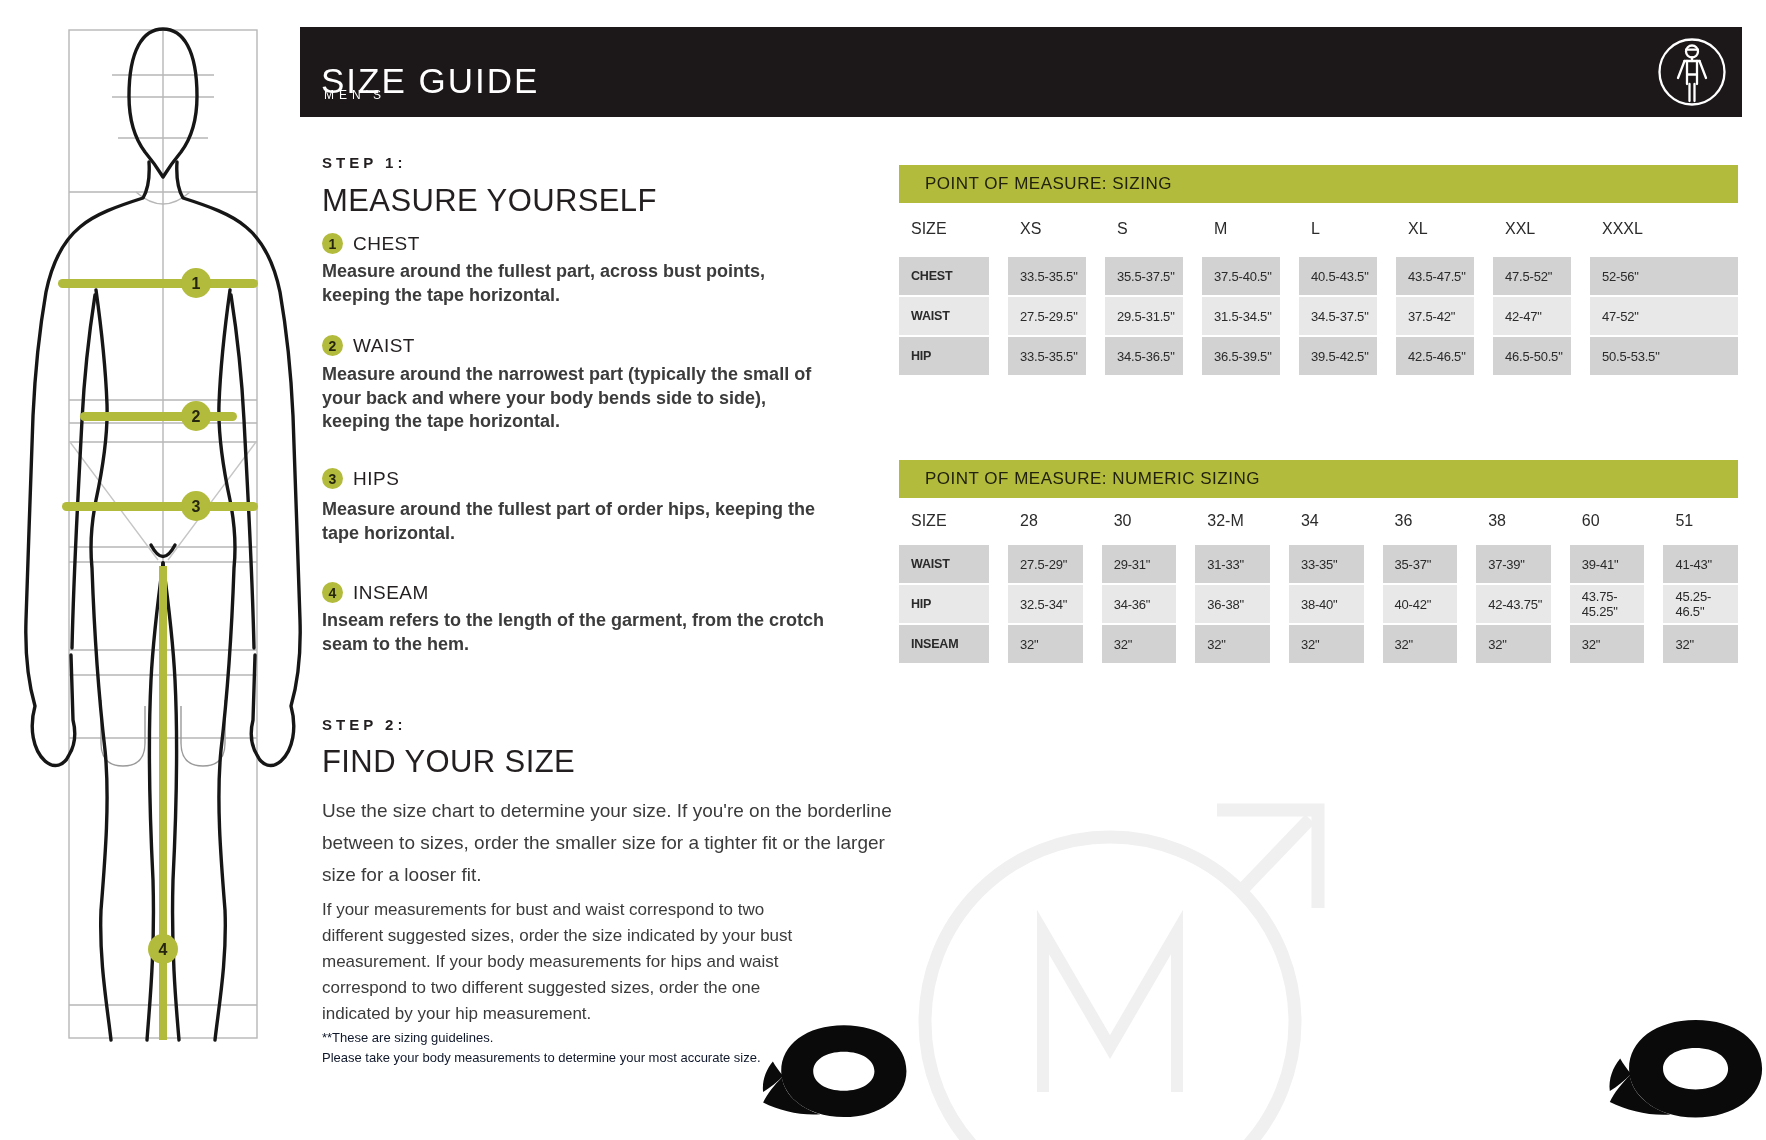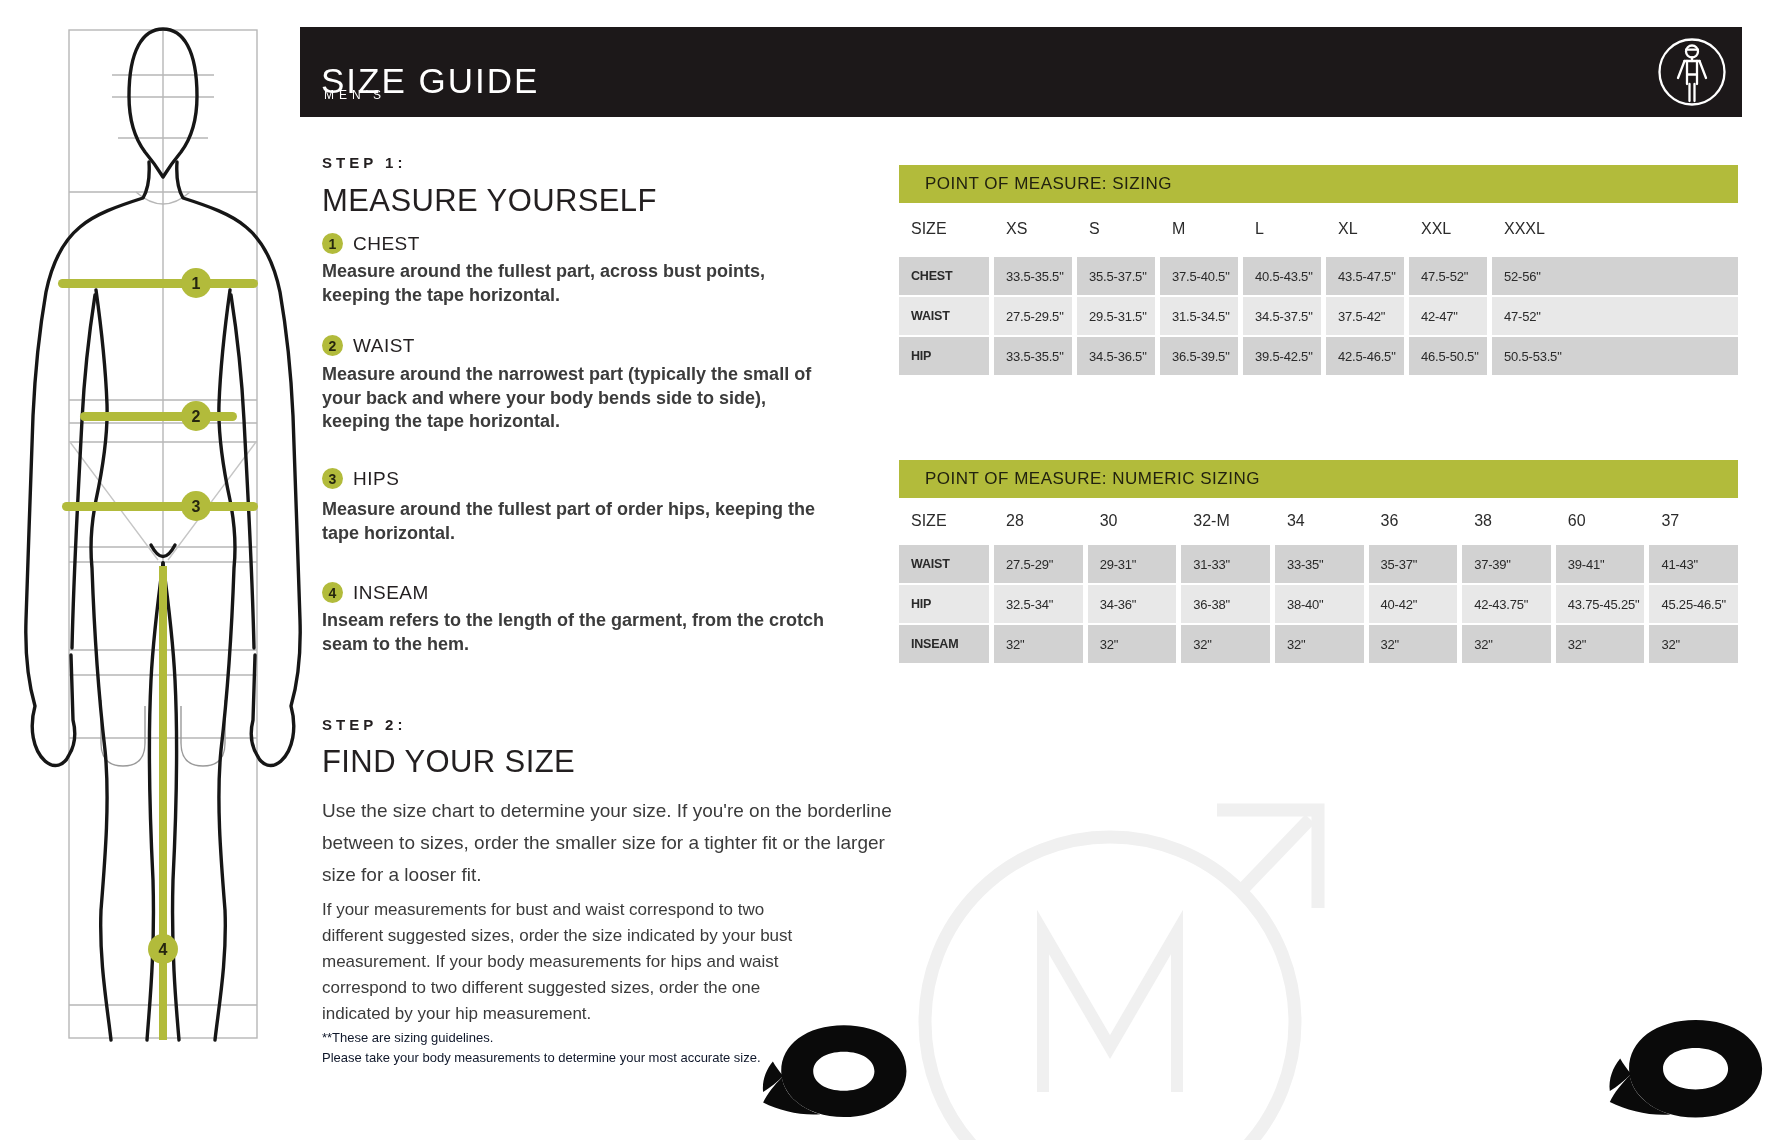--- a/index.html
+++ b/index.html
@@ -24,21 +24,21 @@
   .badge{width:21px; height:21px; border-radius:50%; background:var(--accent); color:#26260f; font-size:14px; font-weight:700; display:flex; align-items:center; justify-content:center; flex:0 0 auto;}
   .item-label{font-size:19px; font-weight:500; letter-spacing:0.5px; color:var(--ink); line-height:1;}
   .para{font-size:18px; line-height:23.5px; color:var(--body);font-weight:bold;}
   .para-lg{font-size:19px; line-height:32px; color:var(--body);}
   .para-sm{font-size:17px; line-height:26px; color:var(--body);}
   .footnote{font-size:13px; line-height:20px; color:#0f172a;}
 
   
   .sizing-table{position:absolute; left:899px; width:839px;}
   .tbar{height:38px; background:var(--accent); display:flex; align-items:center; padding-left:26px; font-size:17px; letter-spacing:0.5px; color:#22220f; font-weight:500;}
-  .grid-row{display:grid; column-gap:5px; align-items:stretch;}
+  .grid-row{display:grid; column-gap:19px; align-items:stretch;}
   .table-1 .grid-row{grid-template-columns:90px repeat(6,78px) 1fr;}
   .table-2 .grid-row{grid-template-columns:90px repeat(8,1fr);}
   .thead{background:#fff;}
   .table-1 .thead{height:52px;}
   .table-2 .thead{height:45px;}
   .hcell{display:flex; align-items:center; padding-left:12px; font-size:16px; color:#2b2b2b;}
   .trow{margin-top:2px;}
   .cell{height:38px; display:flex; align-items:center; padding-left:12px; font-size:13px; color:#2a2a2a; letter-spacing:-0.2px;}
   .cell.label{font-weight:700; font-size:12.5px;}
   .row-dark .cell{background:var(--row-dark);}
@@ -209,21 +209,21 @@
     <div class="tbar">POINT OF MEASURE: NUMERIC SIZING</div>
     <div class="thead grid-row">
         <div class="hcell">SIZE</div>
         <div class="hcell">28</div>
         <div class="hcell">30</div>
         <div class="hcell">32-M</div>
         <div class="hcell">34</div>
         <div class="hcell">36</div>
         <div class="hcell">38</div>
         <div class="hcell">60</div>
-        <div class="hcell">37</div>
+        <div class="hcell">51</div>
       </div>
     <div class="rows">
         <div class="trow grid-row row-dark">
           <div class="cell label">WAIST</div>
           <div class="cell">27.5-29"</div>
           <div class="cell">29-31"</div>
           <div class="cell">31-33"</div>
           <div class="cell">33-35"</div>
           <div class="cell">35-37"</div>
           <div class="cell">37-39"</div>

